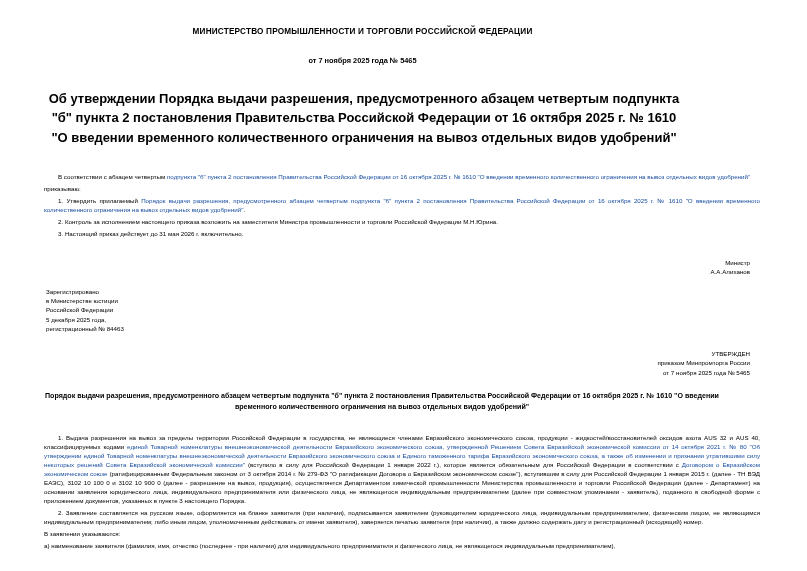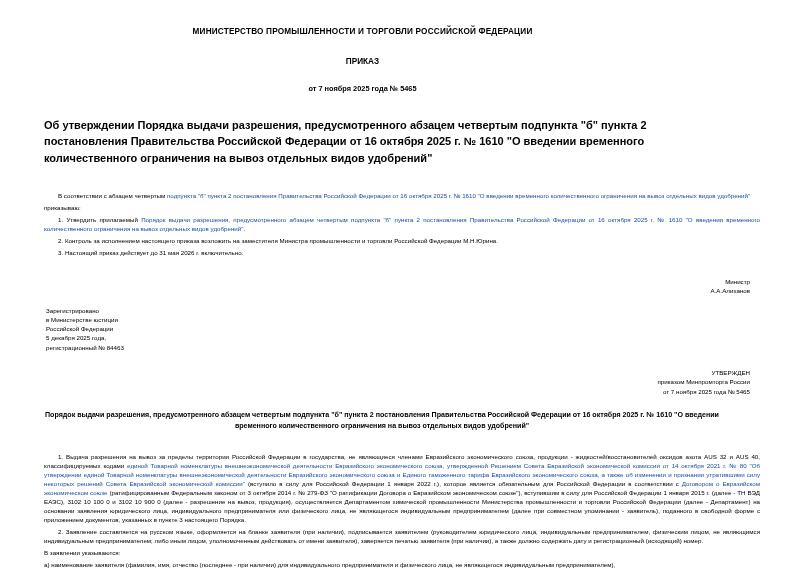--- a/index.html
+++ b/index.html
@@ -34,21 +34,22 @@
     margin-bottom: 16px;
   }
   .docdate {
     text-align: center;
     font-weight: bold;
     font-size: 7.4px;
     margin-bottom: 22px;
   }
   .title {
     font-weight: bold;
-    font-size: 11px;
+    font-size: 13px;
+    text-align: center;
     line-height: 1.5;
     margin: 0 auto 26px auto;
     width: 640px;
   }
   .link {
     color: #1a4fa0;
     text-decoration: none;
   }
   .body-block {
     width: 716px;
@@ -90,21 +91,20 @@
     margin: 0 0 3px 0;
     text-align: justify;
   }
 </style>
 </head>
 <body>
 
 <div class="page">
 
   <div class="ministry">МИНИСТЕРСТВО ПРОМЫШЛЕННОСТИ И ТОРГОВЛИ РОССИЙСКОЙ ФЕДЕРАЦИИ</div>
-  <div class="doctype">ПРИКАЗ</div>
   <div class="docdate">от 7 ноября 2025 года № 5465</div>
 
   <div class="title">
     <span>Об утверждении Порядка выдачи разрешения, предусмотренного абзацем четвертым подпункта "б" пункта 2 постановления Правительства Российской</span>
     <span>Федерации от 16 октября 2025 г. № 1610 "О введении временного количественного ограничения на вывоз отдельных видов удобрений"</span>
   </div>
 
   <div class="body-block">
     <p class="para indent">
       <span>В соответствии с абзацем четвертым </span><a class="link" href="#">подпункта "б" пункта 2 постановления Правительства Российской Федерации от 16 октября 2025 г. № 1610 "О введении временного количественного ограничения на вывоз отдельных видов удобрений"</a>

